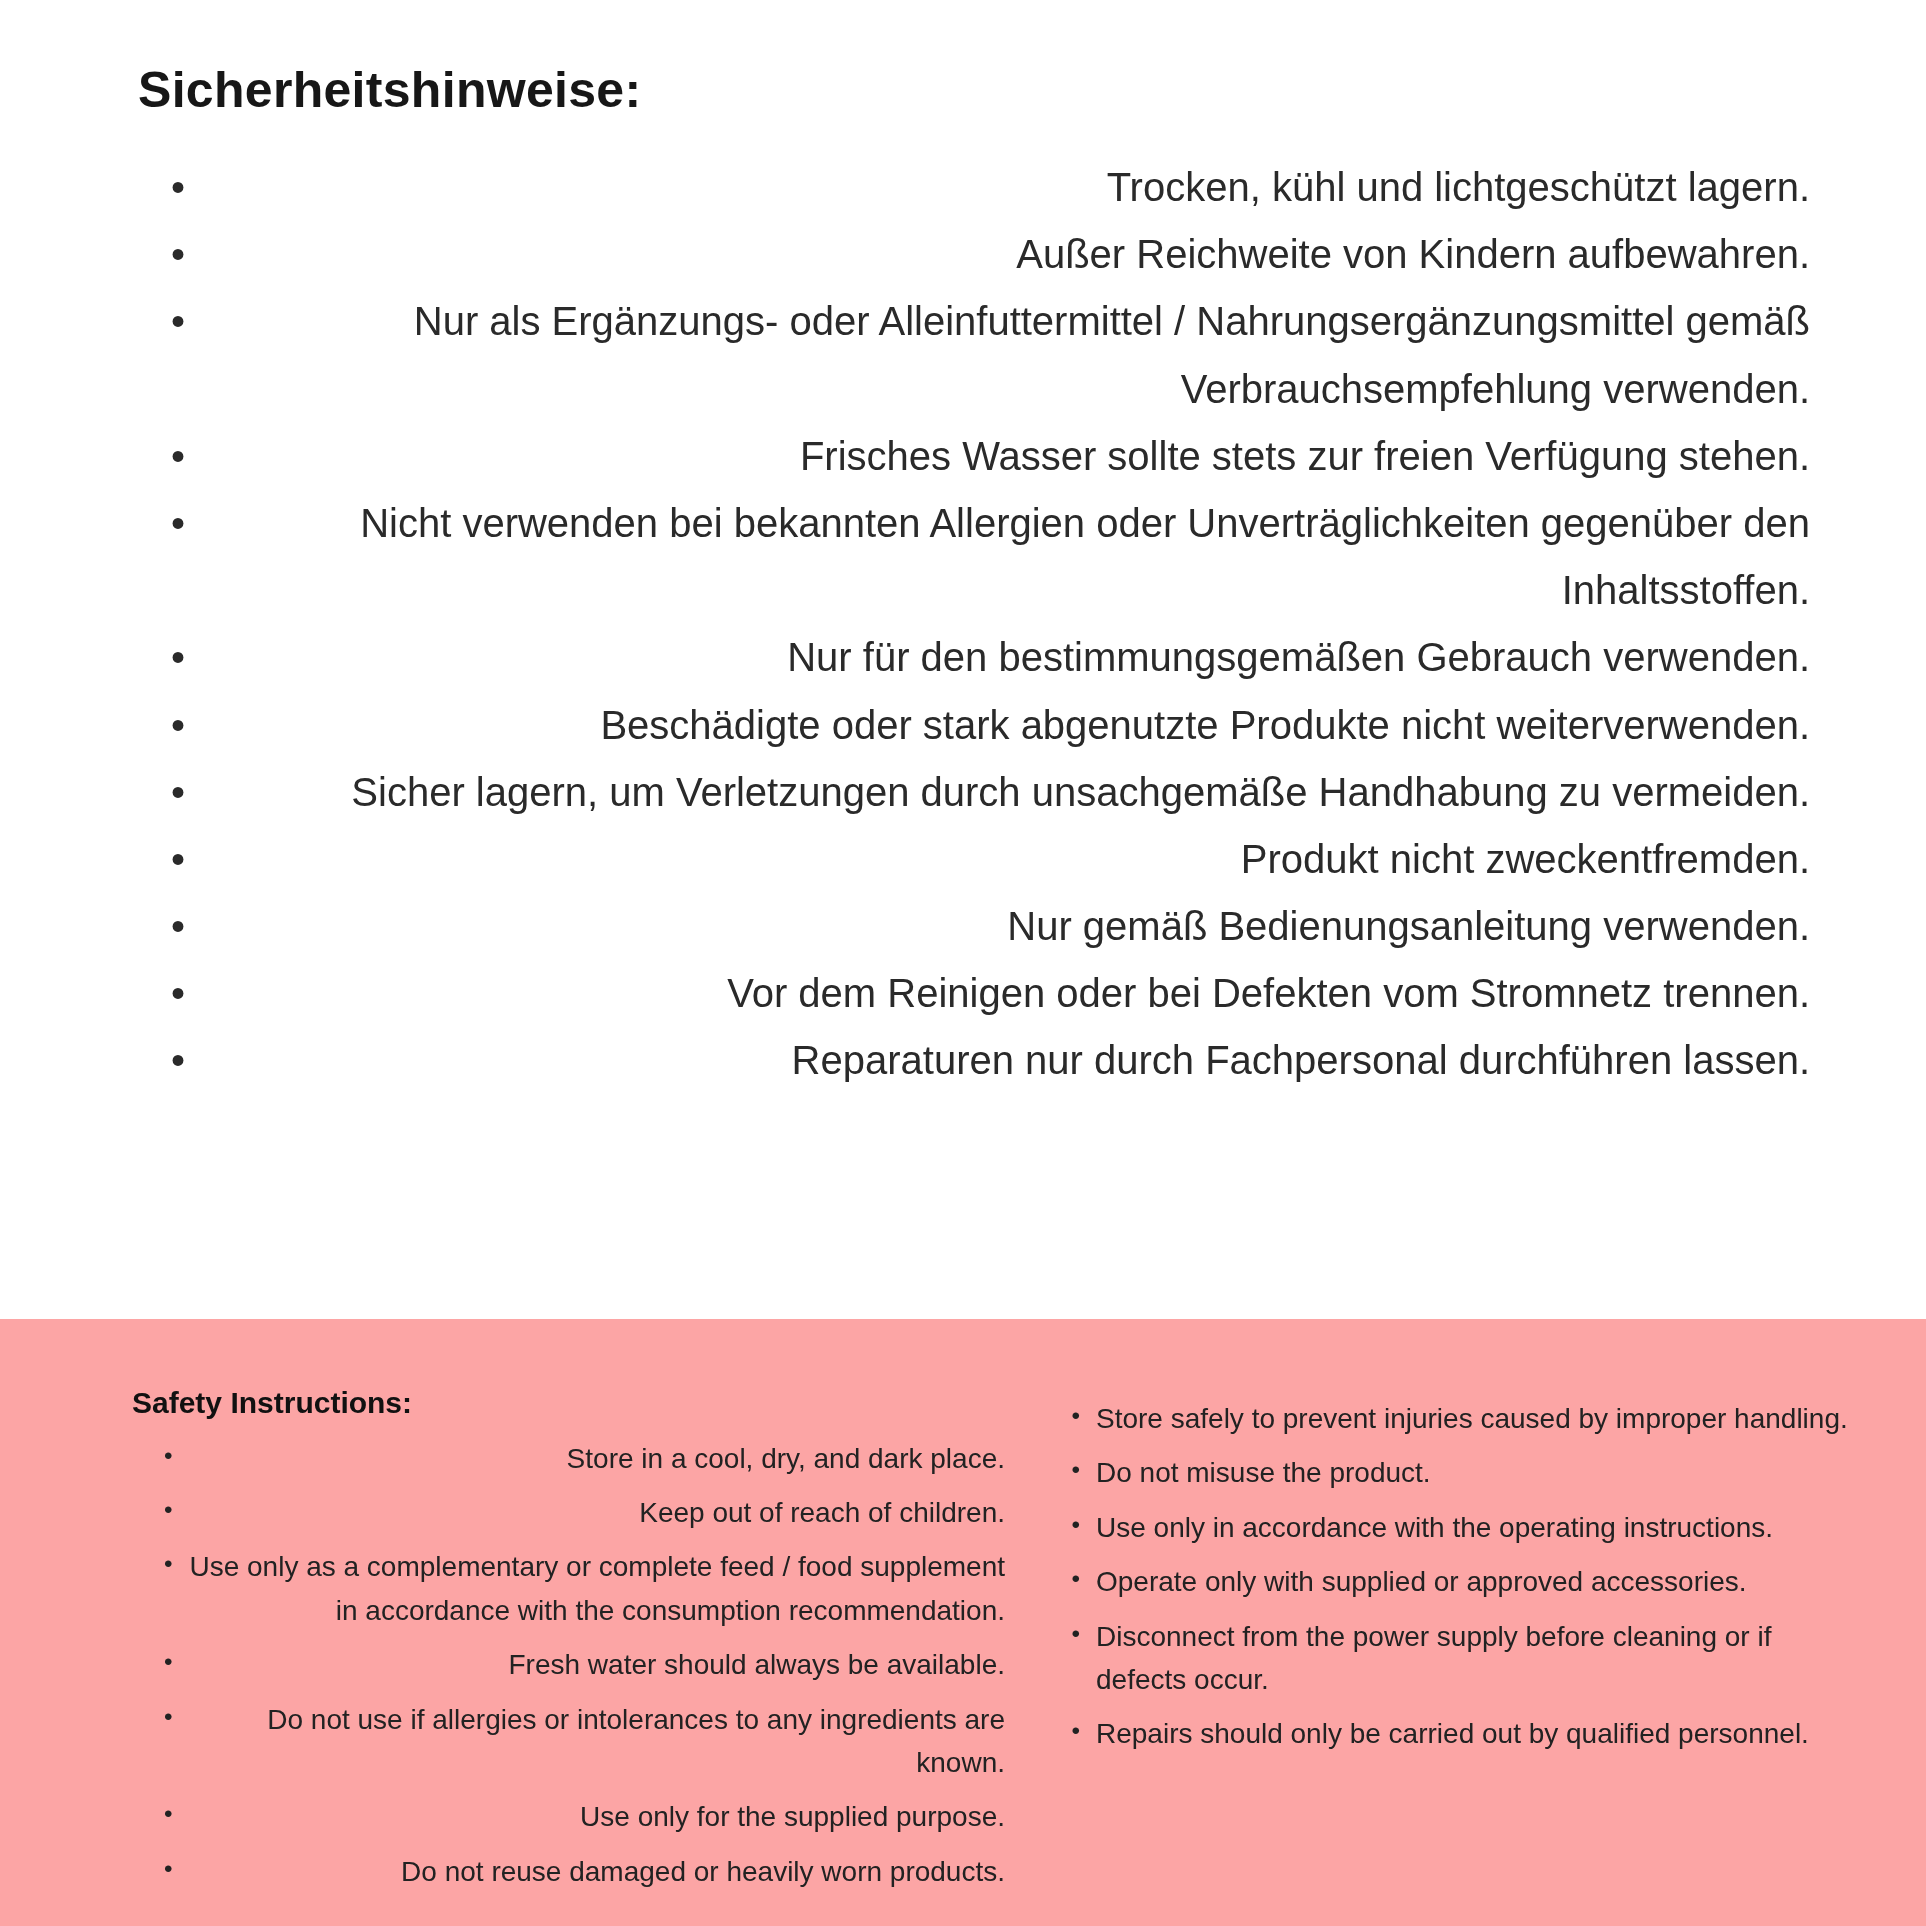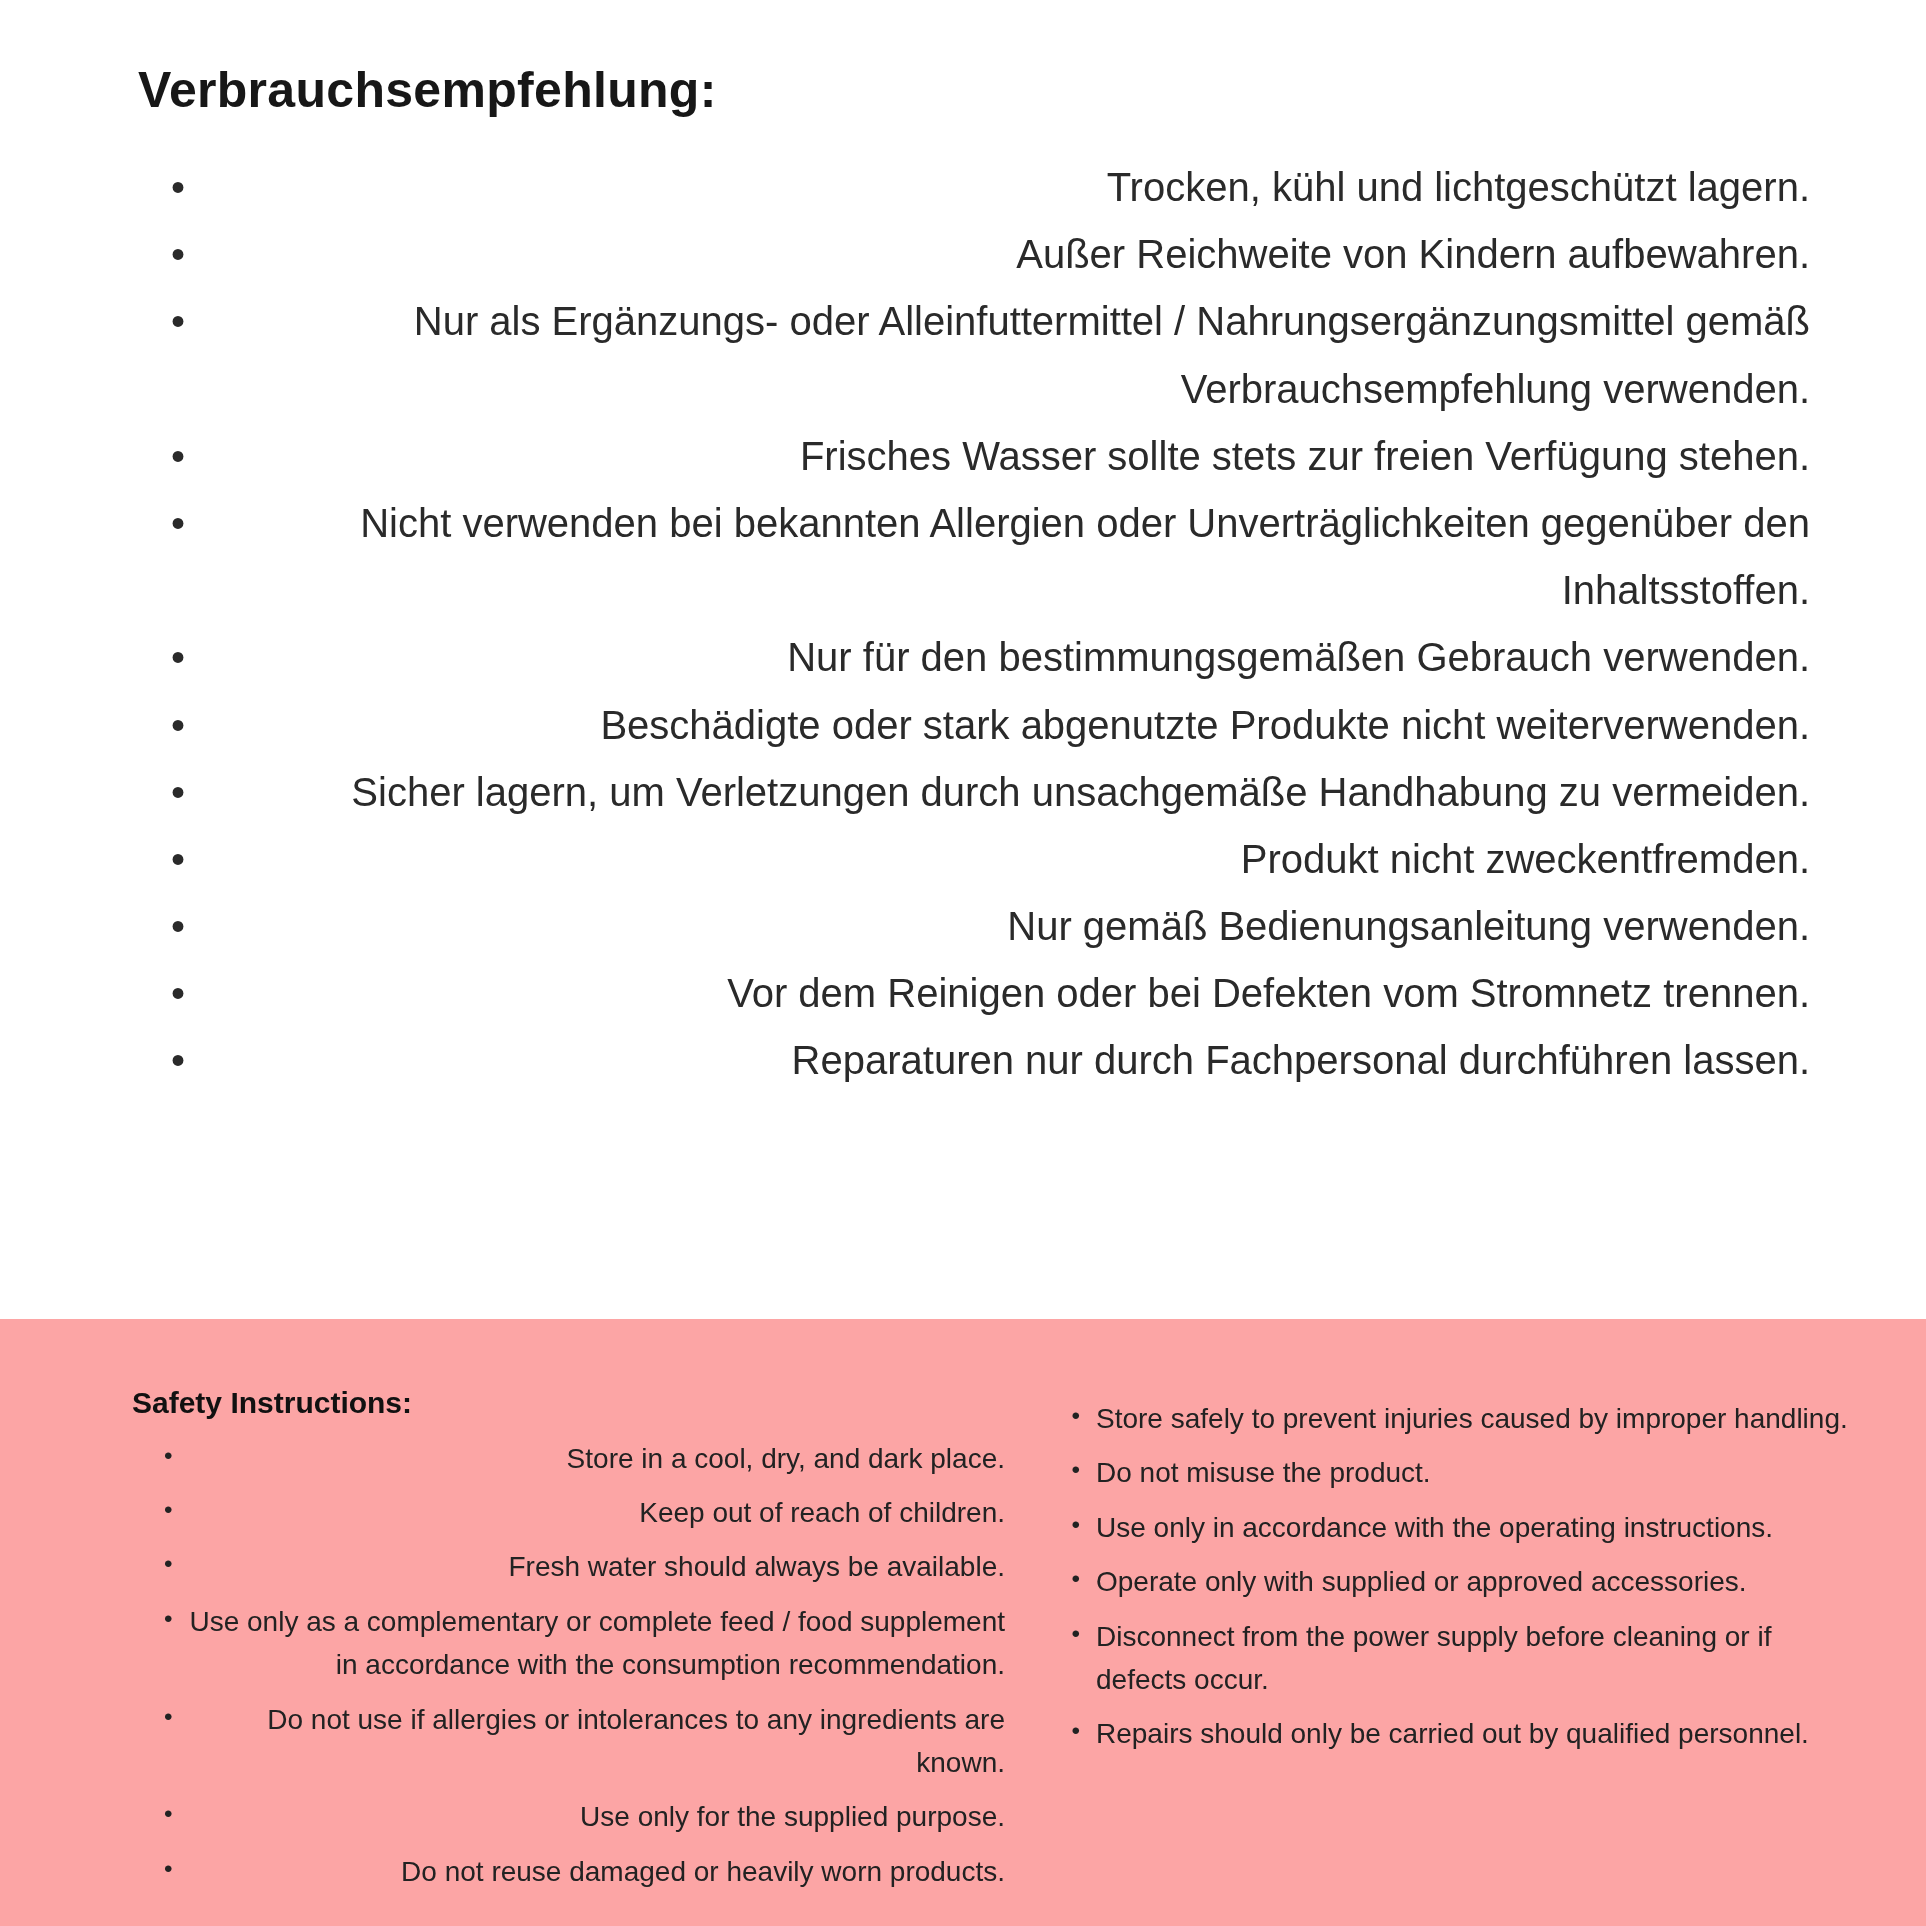--- a/index.html
+++ b/index.html
@@ -101,21 +101,21 @@
     padding-left: 16.7px;
     text-align: right;
   }
 </style>
 </head>
 <body>
 
 <div class="page">
 
   <section class="german-section">
-    <h1 class="german-title">Verbrauchsempfehlung:</h1>
+    <h1 class="german-title">Sicherheitshinweise:</h1>
     <ul class="german-list">
       <li>Trocken, kühl und lichtgeschützt lagern.</li>
       <li>Außer Reichweite von Kindern aufbewahren.</li>
       <li>Nur als Ergänzungs- oder Alleinfuttermittel / Nahrungsergänzungsmittel gemäß Verbrauchsempfehlung verwenden.</li>
       <li>Frisches Wasser sollte stets zur freien Verfügung stehen.</li>
       <li>Nicht verwenden bei bekannten Allergien oder Unverträglichkeiten gegenüber den Inhaltsstoffen.</li>
       <li>Nur für den bestimmungsgemäßen Gebrauch verwenden.</li>
       <li>Beschädigte oder stark abgenutzte Produkte nicht weiterverwenden.</li>
       <li>Sicher lagern, um Verletzungen durch unsachgemäße Handhabung zu vermeiden.</li>
       <li>Produkt nicht zweckentfremden.</li>
@@ -124,22 +124,22 @@
       <li>Reparaturen nur durch Fachpersonal durchführen lassen.</li>
     </ul>
   </section>
 
   <section class="english-section">
     <div class="col col-left">
       <h2 class="english-title">Safety Instructions:</h2>
       <ul class="english-list indented">
         <li>Store in a cool, dry, and dark place.</li>
         <li>Keep out of reach of children.</li>
+        <li>Use only as a complementary or complete feed / food supplement in accordance with the consumption recommendation.</li>
         <li>Fresh water should always be available.</li>
-        <li>Use only as a complementary or complete feed / food supplement in accordance with the consumption recommendation.</li>
         <li>Do not use if allergies or intolerances to any ingredients are known.</li>
         <li>Use only for the supplied purpose.</li>
         <li>Do not reuse damaged or heavily worn products.</li>
       </ul>
     </div>
     <div class="col col-right">
       <ul class="english-list">
         <li>Store safely to prevent injuries caused by improper handling.</li>
         <li>Do not misuse the product.</li>
         <li>Use only in accordance with the operating instructions.</li>

